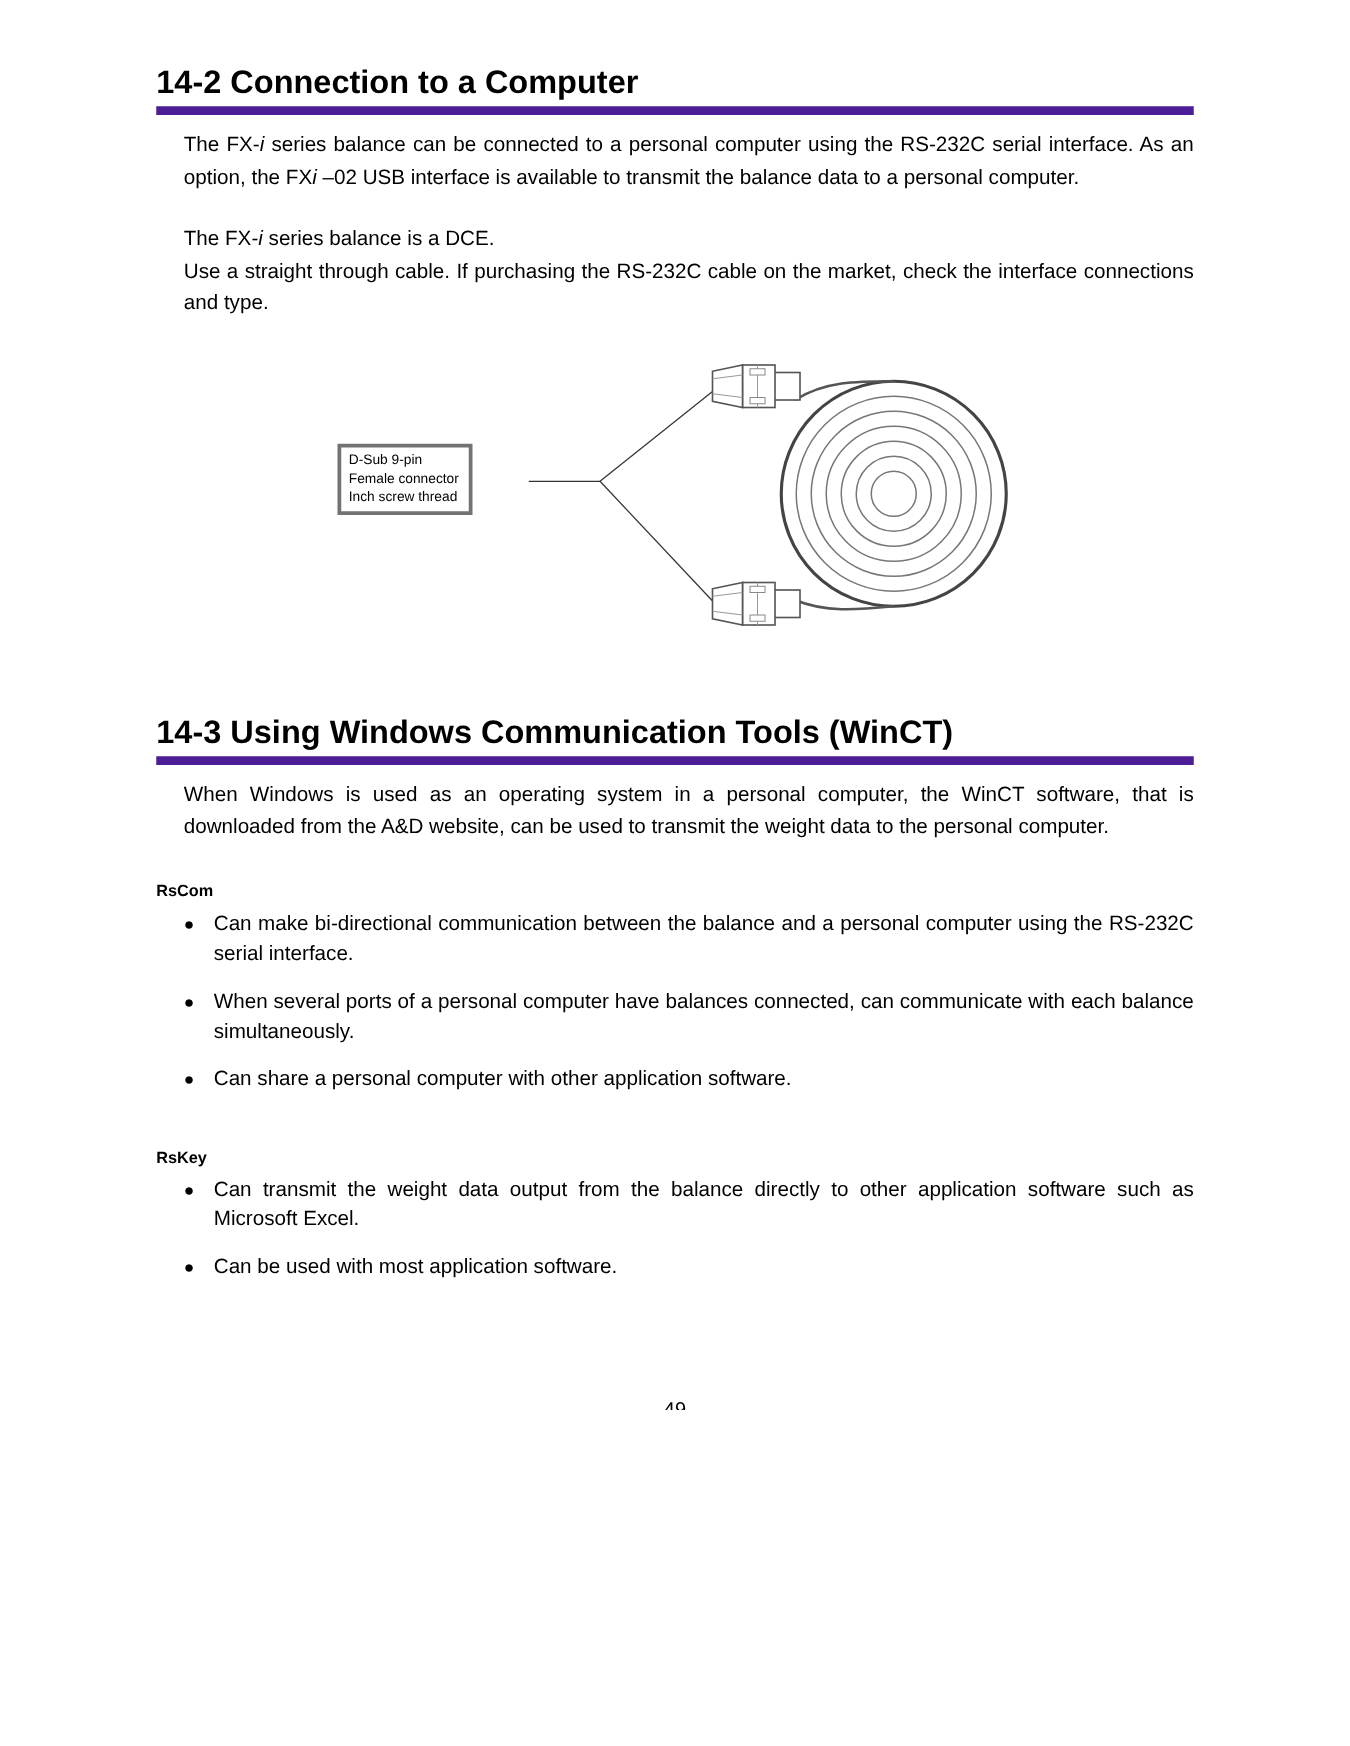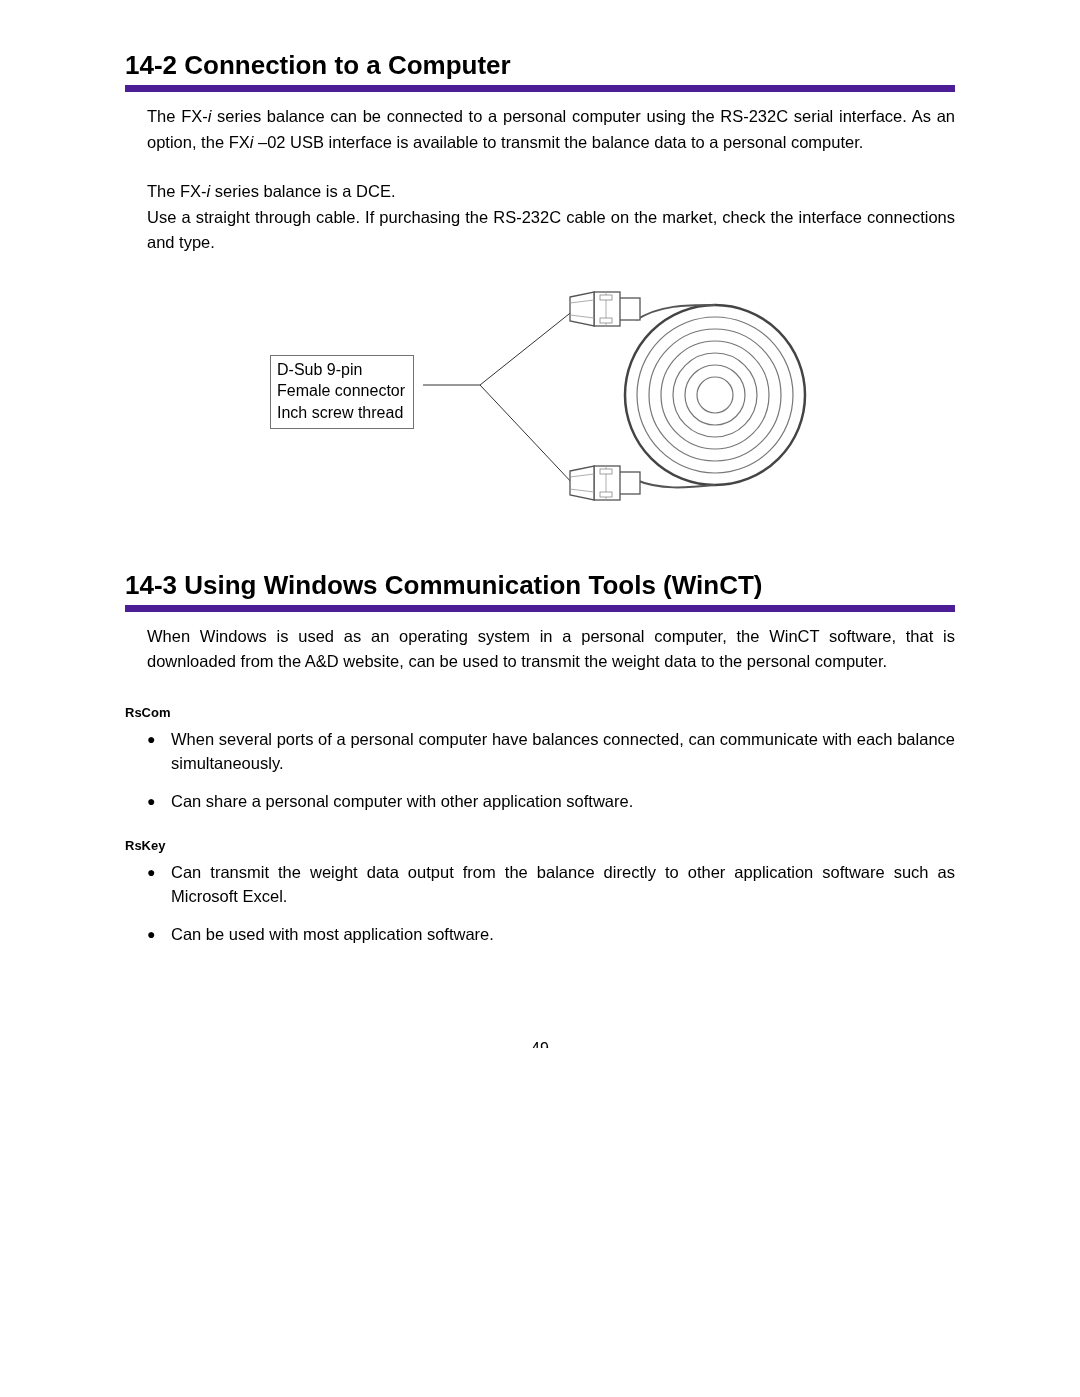--- a/index.html
+++ b/index.html
@@ -62,23 +62,23 @@
   .diagram-area {
     position: relative;
     width: 700px;
     height: 260px;
     margin: 18px auto 30px auto;
   }
   .connector-label-box {
     position: absolute;
     left: 80px;
     top: 75px;
-    border: 1px solid #737373;
+    border: 3px solid #737373;
     padding: 3px 8px 4px 6px;
-    font-size: 16px;
+    font-size: 11px;
     line-height: 1.35;
     background: #fff;
   }
   .page-num {
     text-align: center;
     font-size: 16px;
     margin-top: 90px;
     overflow: hidden;
     height: 12px;
     line-height: 26px;
@@ -150,23 +150,24 @@
 </div>
 
 <h2 class="section-heading">14-3  Using Windows Communication Tools (WinCT)</h2>
 
 <div class="body-block">
   <p class="para-tight">When Windows is used as an operating system in a personal computer, the WinCT software, that is downloaded from the A&amp;D website, can be used to transmit the weight data to the personal computer.</p>
 </div>
 
 <h3 class="subsection-heading">RsCom</h3>
 <ul class="bullets">
+  <li>Can make bi-directional communication between the balance and a personal computer using the RS-232C serial interface.</li>
   <li>When several ports of a personal computer have balances connected, can communicate with each balance simultaneously.</li>
   <li>Can share a personal computer with other application software.</li>
 </ul>
 
-<h3 class="subsection-heading" style="margin-top:24px">RsKey</h3>
+<h3 class="subsection-heading" style="margin-top:42px">RsKey</h3>
 <ul class="bullets">
   <li>Can transmit the weight data output from the balance directly to other application software such as Microsoft Excel.</li>
   <li>Can be used with most application software.</li>
 </ul>
 
 <div class="page-num">49</div>
 
 </body></html>

